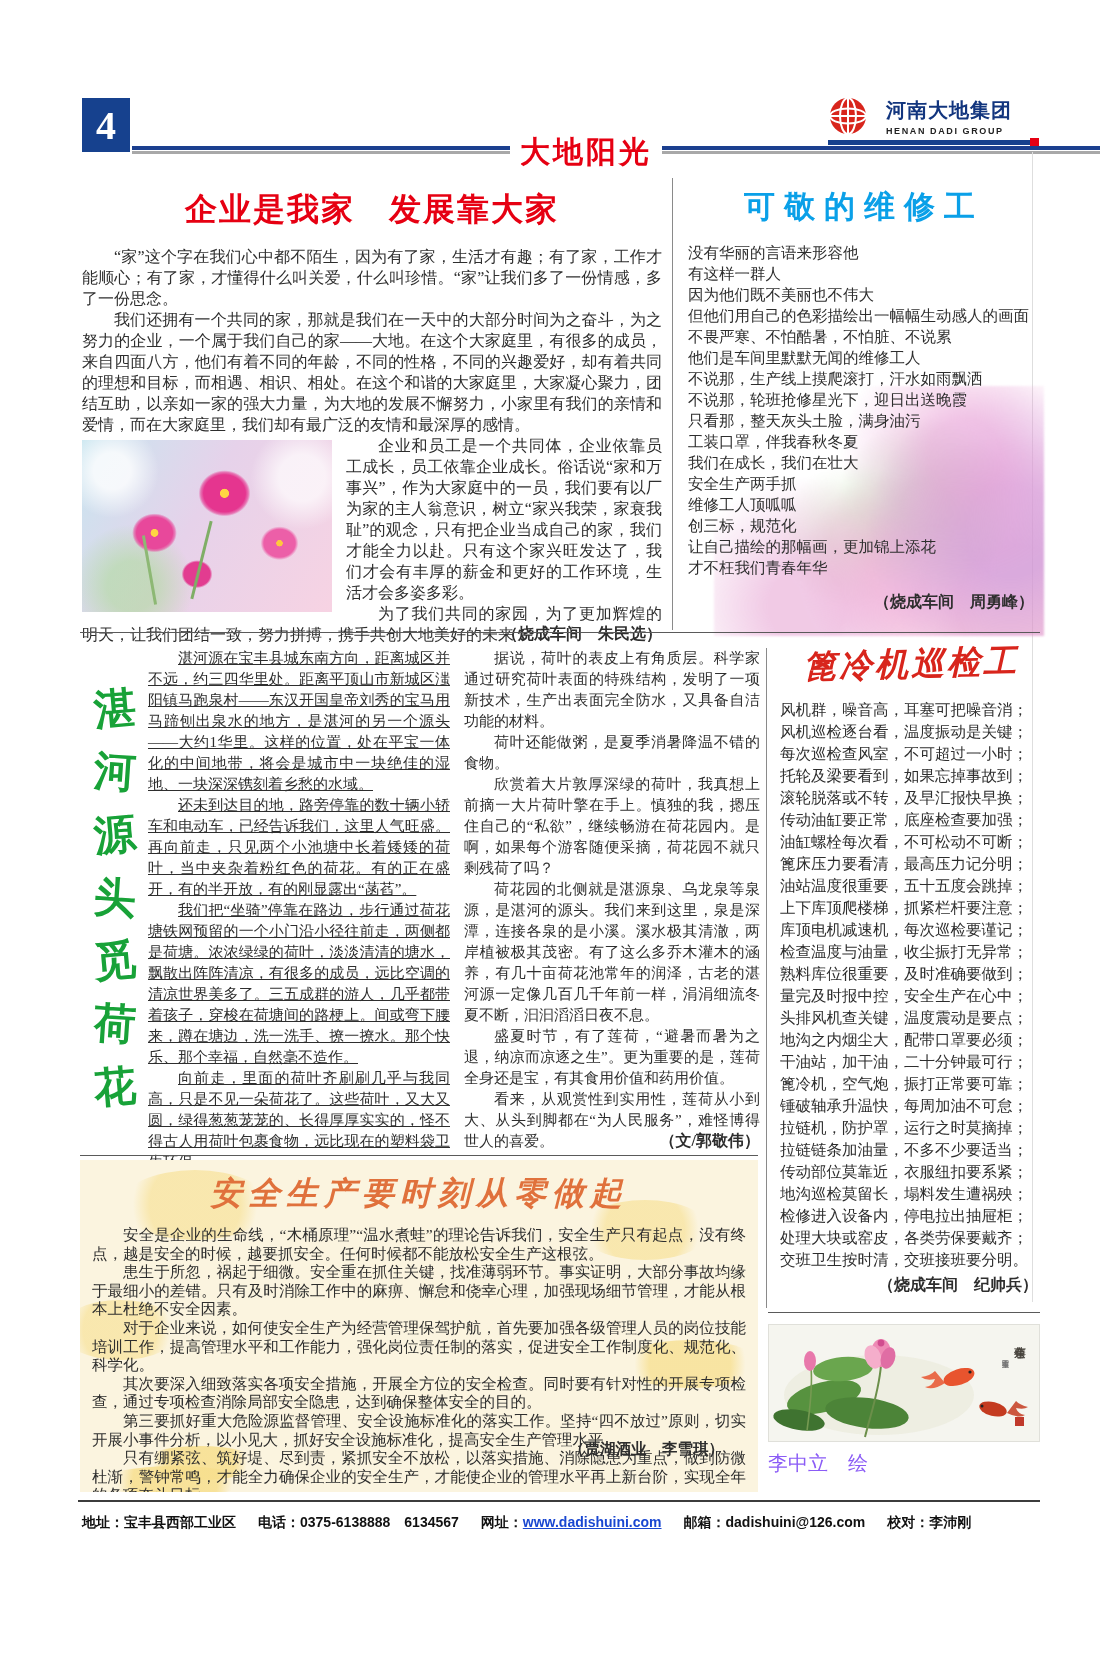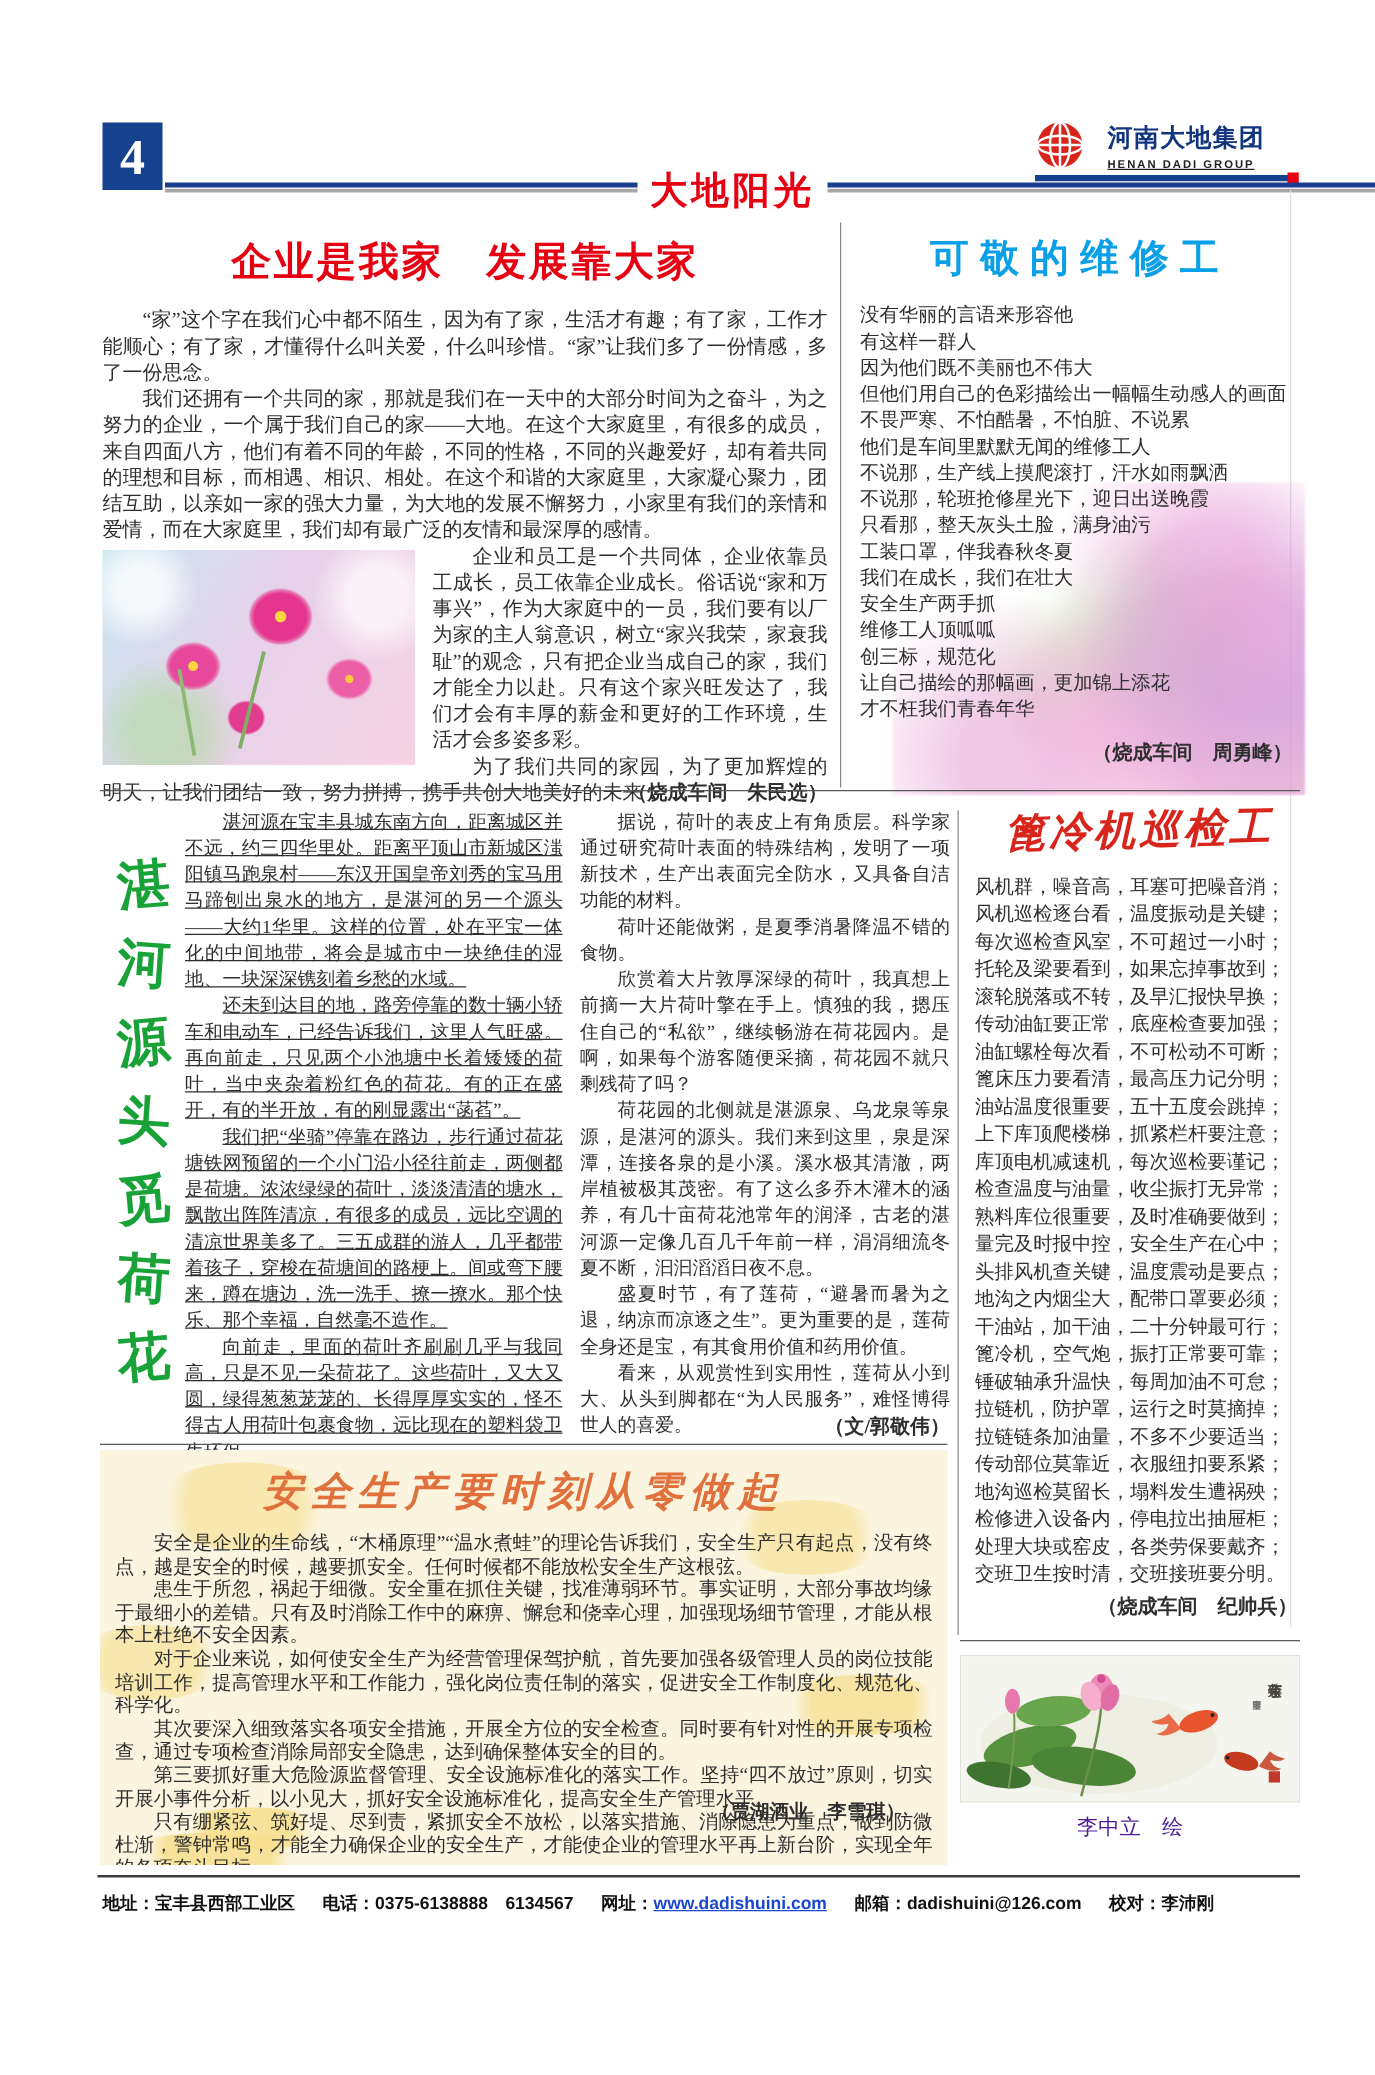--- a/index.html
+++ b/index.html
@@ -5,21 +5,21 @@
   html,body{margin:0;padding:0;background:#ffffff;}
   .page{position:relative;width:1100px;height:1660px;background:#fff;overflow:hidden;
         font-family:"Liberation Serif","DejaVu Serif",serif;color:#2e2e2e;}
   
   .page-num{position:absolute;left:82px;top:98px;width:48px;height:54px;background:#16418e;
     color:#fff;display:flex;align-items:center;justify-content:center;
     font:bold 40px "Liberation Serif",serif;}
   .logo{position:absolute;left:828px;top:96px;width:210px;display:flex;align-items:center;gap:18px;}
   .logo svg{flex:0 0 auto;}
   .logo-cn{font:bold 20px "Liberation Sans","DejaVu Sans",sans-serif;color:#12357e;letter-spacing:1px;}
-  .logo-en{font:bold 9px "Liberation Sans","DejaVu Sans",sans-serif;color:#222;letter-spacing:1.6px;margin-top:2px;text-decoration:underline;}
+  .logo-en{font:bold 9px "Liberation Sans","DejaVu Sans",sans-serif;color:#222;letter-spacing:1.6px;margin-top:2px;}
   .logo-underline{position:absolute;left:828px;top:140px;width:210px;height:5px;background:#16418e;}
   .logo-underline .sq{position:absolute;right:-1px;top:-2px;width:9px;height:9px;background:#e60012;}
   .masthead-row{position:absolute;left:80px;top:138px;width:960px;height:30px;}
   .rule{position:absolute;top:8px;height:9px;}
   .rule .b{height:4px;background:#1b3f8f;}
   .rule .g{height:3px;background:#a8a8a8;margin-top:1px;}
   .rule.left{left:52px;width:378px;}
   .rule.right{left:582px;width:458px;}
   .masthead{position:absolute;left:436px;top:-6px;width:140px;text-align:center;color:#e60012;
     font:900 30px "Liberation Sans","DejaVu Sans",sans-serif;letter-spacing:3px;}
@@ -75,22 +75,22 @@
   .secC2{position:absolute;left:464px;top:648px;width:296px;}
   .c-p{font-size:15px;line-height:21px;text-align:justify;margin:0;text-indent:2em;}
   
   .secD{position:absolute;left:780px;top:642px;width:262px;}
   .d-title{font:900 italic 33px "Liberation Serif",serif;color:#d8251c;letter-spacing:3px;
     text-align:center;transform:rotate(-1.5deg);margin:0 0 12px 0;white-space:nowrap;}
   .secD .pline{font-size:15.5px;line-height:22px;}
   .secD .sig{margin-top:4px;padding-right:4px;}
   
   .painting{position:absolute;left:768px;top:1324px;width:272px;height:118px;border:1px solid #e0e0da;box-sizing:border-box;}
-  .caption{position:absolute;left:768px;top:1450px;width:272px;text-align:center;
-    font-size:17px;color:#4c1d95;}
+  .caption{position:absolute;left:768px;top:1450px;width:272px;text-align:left;
+    font-size:20px;color:#8b5cf6;}
   
   .secE{position:absolute;left:80px;top:1160px;width:678px;height:332px;box-sizing:border-box;
     padding:10px 12px 0 12px;background:#fbf4df;overflow:hidden;}
   .blob{position:absolute;border-radius:50%;background:radial-gradient(circle,#f7df8e 0 55%,rgba(247,223,142,0) 75%);opacity:.6;z-index:0;}
   .e-title{position:relative;z-index:1;text-align:center;color:#e0713c;
     font:900 italic 32px "Liberation Serif",serif;letter-spacing:6px;margin:2px 0 10px 0;}
   .e-body{position:relative;z-index:1;}
   .e-body .ep{font-size:15.5px;line-height:18.6px;text-align:justify;margin:0;text-indent:2em;}
   .e-sig{position:absolute;right:34px;bottom:32px;font-weight:bold;z-index:1;font-size:15.5px;}
   

